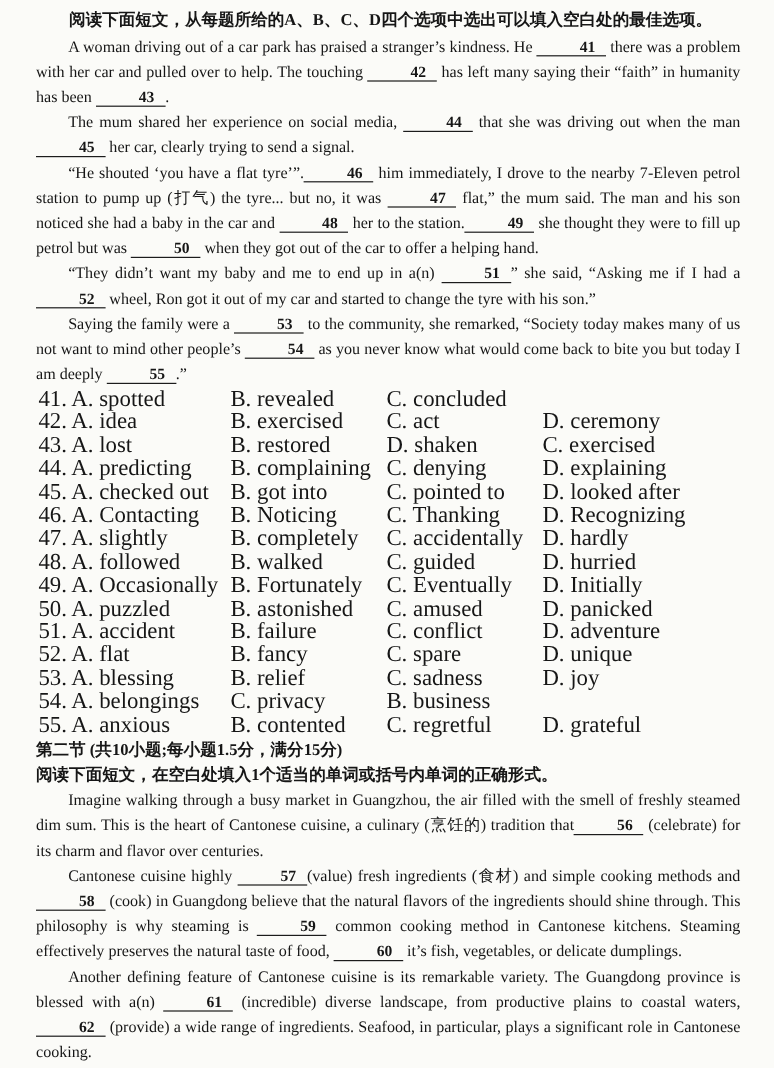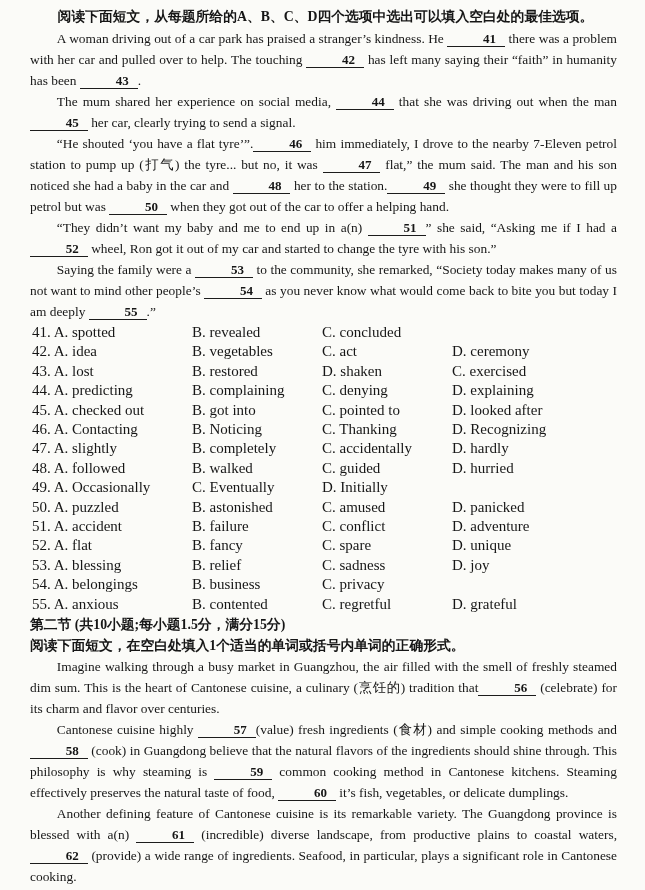--- a/index.html
+++ b/index.html
@@ -38,21 +38,21 @@
     border-bottom: 1.5px solid #1c1c1c;
     font-weight: 700;
     font-size: 13px;
     line-height: 14px;
     white-space: nowrap;
   }
   .options { margin: 1px 0 0 2px; }
   .opt-row {
     display: grid;
     grid-template-columns: 160px 130px 130px 1fr;
-    font-size: 15px;
+    font-size: 19px;
     line-height: 19.4px;
   }
   .opt-cell { white-space: nowrap; }
   .sec-head {
     font-weight: bold;
     font-size: 13.8px;
     line-height: 20px;
     margin: 1px 0 0 0;
   }
 </style>
@@ -72,21 +72,21 @@
     </div>
 
   <div class="options">
       <div class="opt-row">
         <span class="opt-cell">41. A. spotted</span>
         <span class="opt-cell">B. revealed</span>
         <span class="opt-cell">C. concluded</span>
       </div>
       <div class="opt-row">
         <span class="opt-cell">42. A. idea</span>
-        <span class="opt-cell">B. vegetables</span>
+        <span class="opt-cell">B. exercised</span>
         <span class="opt-cell">C. act</span>
         <span class="opt-cell">D. ceremony</span>
       </div>
       <div class="opt-row">
         <span class="opt-cell">43. A. lost</span>
         <span class="opt-cell">B. restored</span>
         <span class="opt-cell">D. shaken</span>
         <span class="opt-cell">C. exercised</span>
       </div>
       <div class="opt-row">
@@ -114,20 +114,21 @@
         <span class="opt-cell">D. hardly</span>
       </div>
       <div class="opt-row">
         <span class="opt-cell">48. A. followed</span>
         <span class="opt-cell">B. walked</span>
         <span class="opt-cell">C. guided</span>
         <span class="opt-cell">D. hurried</span>
       </div>
       <div class="opt-row">
         <span class="opt-cell">49. A. Occasionally</span>
+        <span class="opt-cell">B. Fortunately</span>
         <span class="opt-cell">C. Eventually</span>
         <span class="opt-cell">D. Initially</span>
       </div>
       <div class="opt-row">
         <span class="opt-cell">50. A. puzzled</span>
         <span class="opt-cell">B. astonished</span>
         <span class="opt-cell">C. amused</span>
         <span class="opt-cell">D. panicked</span>
       </div>
       <div class="opt-row">
@@ -143,22 +144,22 @@
         <span class="opt-cell">D. unique</span>
       </div>
       <div class="opt-row">
         <span class="opt-cell">53. A. blessing</span>
         <span class="opt-cell">B. relief</span>
         <span class="opt-cell">C. sadness</span>
         <span class="opt-cell">D. joy</span>
       </div>
       <div class="opt-row">
         <span class="opt-cell">54. A. belongings</span>
+        <span class="opt-cell">C. privacy</span>
         <span class="opt-cell">B. business</span>
-        <span class="opt-cell">C. privacy</span>
       </div>
       <div class="opt-row">
         <span class="opt-cell">55. A. anxious</span>
         <span class="opt-cell">B. contented</span>
         <span class="opt-cell">C. regretful</span>
         <span class="opt-cell">D. grateful</span>
       </div>
     </div>
 
   <p class="sec-head">第二节 (共10小题;每小题1.5分，满分15分)</p>

